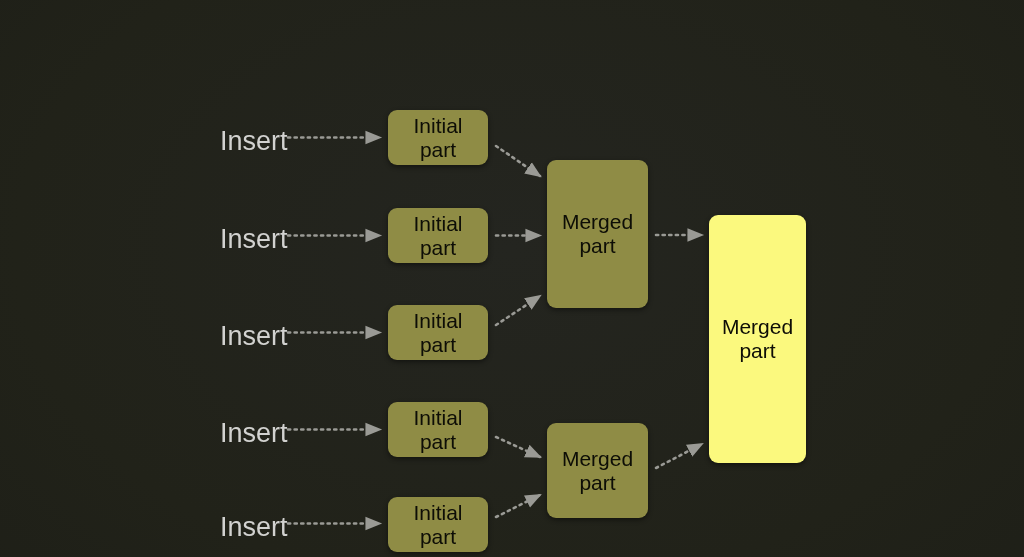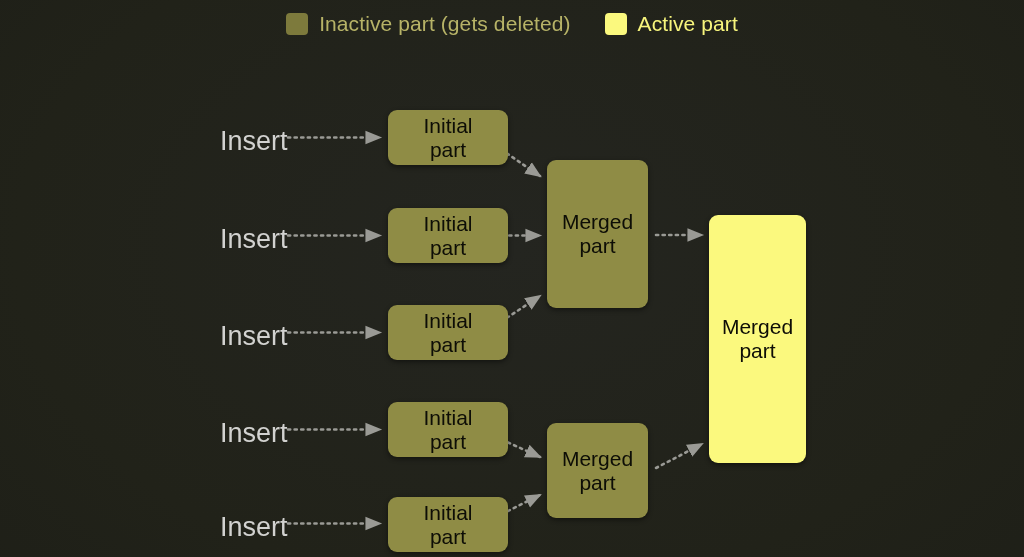--- a/index.html
+++ b/index.html
@@ -75,48 +75,38 @@
     color: #111208;
     box-shadow: 0 2px 5px rgba(0,0,0,0.45);
   }
   .node-inactive { background: #8f8c45; }
   .node-active   { background: #fbf97e; }
   .node-label {
     display: block;
     font-size: 21px;
     color: #0d0d06;
   }
-  .node-initial { width: 120px; height: 55px; }
+  .node-initial { width: 100px; height: 55px; }
   .node-merged-top    { left: 547px; top: 160px; width: 101px; height: 148px; }
   .node-merged-bottom { left: 547px; top: 423px; width: 101px; height: 95px; }
   .node-final { left: 709px; top: 215px; width: 97px; height: 248px; }
 
   
   .insert-label {
     position: absolute;
     font-size: 27px;
     color: #d2d2d0;
     white-space: nowrap;
   }
 </style>
 </head>
 <body>
 
 <div id="stage">
 
-  <div class="legend">
-    <div class="legend-item">
-      <span class="swatch swatch-inactive"></span>
-      <span class="legend-label legend-label-inactive">Inactive part (gets deleted)</span>
-    </div>
-    <div class="legend-item">
-      <span class="swatch swatch-active"></span>
-      <span class="legend-label legend-label-active">Active part</span>
-    </div>
-  </div>
 
   <svg id="edges" viewBox="0 0 1024 557">
     <defs>
       <marker id="arrowhead" markerWidth="7" markerHeight="7" refX="5.6" refY="3" orient="auto" markerUnits="strokeWidth">
         <path d="M0,0.4 L6.4,3 L0,5.6 z" fill="#9a9a95"></path>
       </marker>
     </defs>
     <g stroke="#9a9a95" stroke-width="2.6" stroke-dasharray="2.2 4.4" stroke-linecap="round" fill="none" marker-end="url(#arrowhead)">
 
       <line x1="288" y1="137.5" x2="380" y2="137.5"></line>

